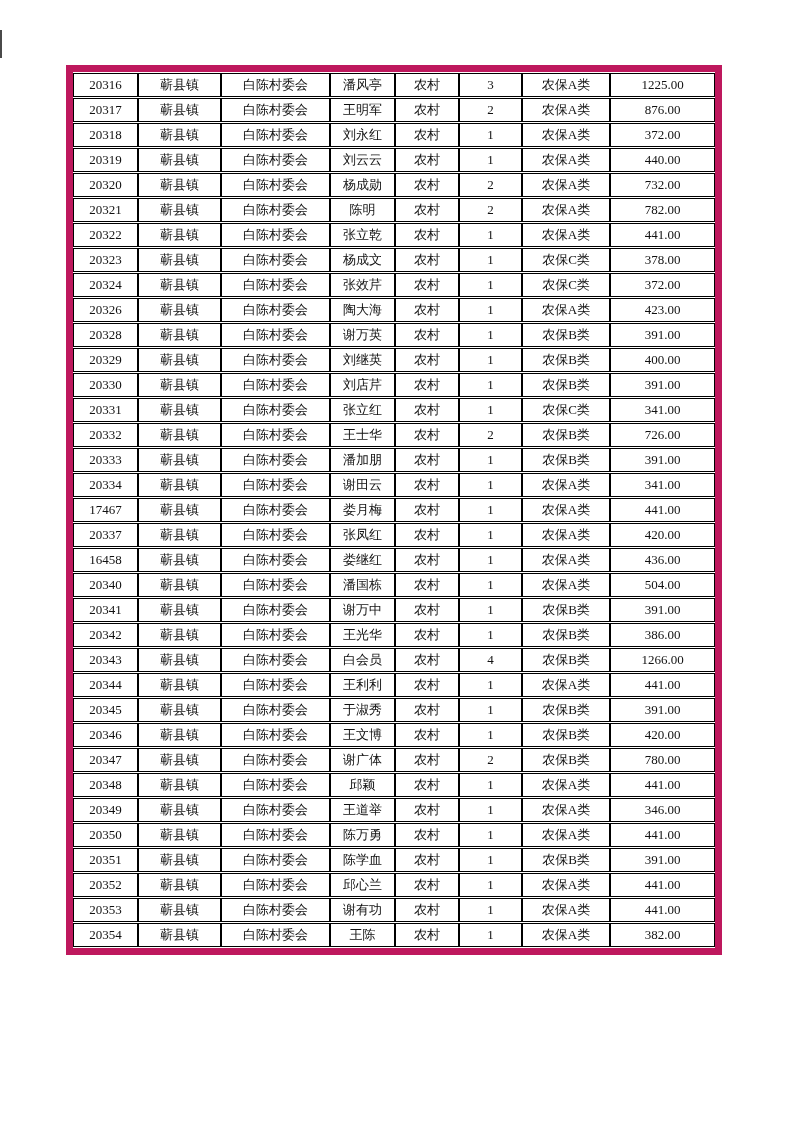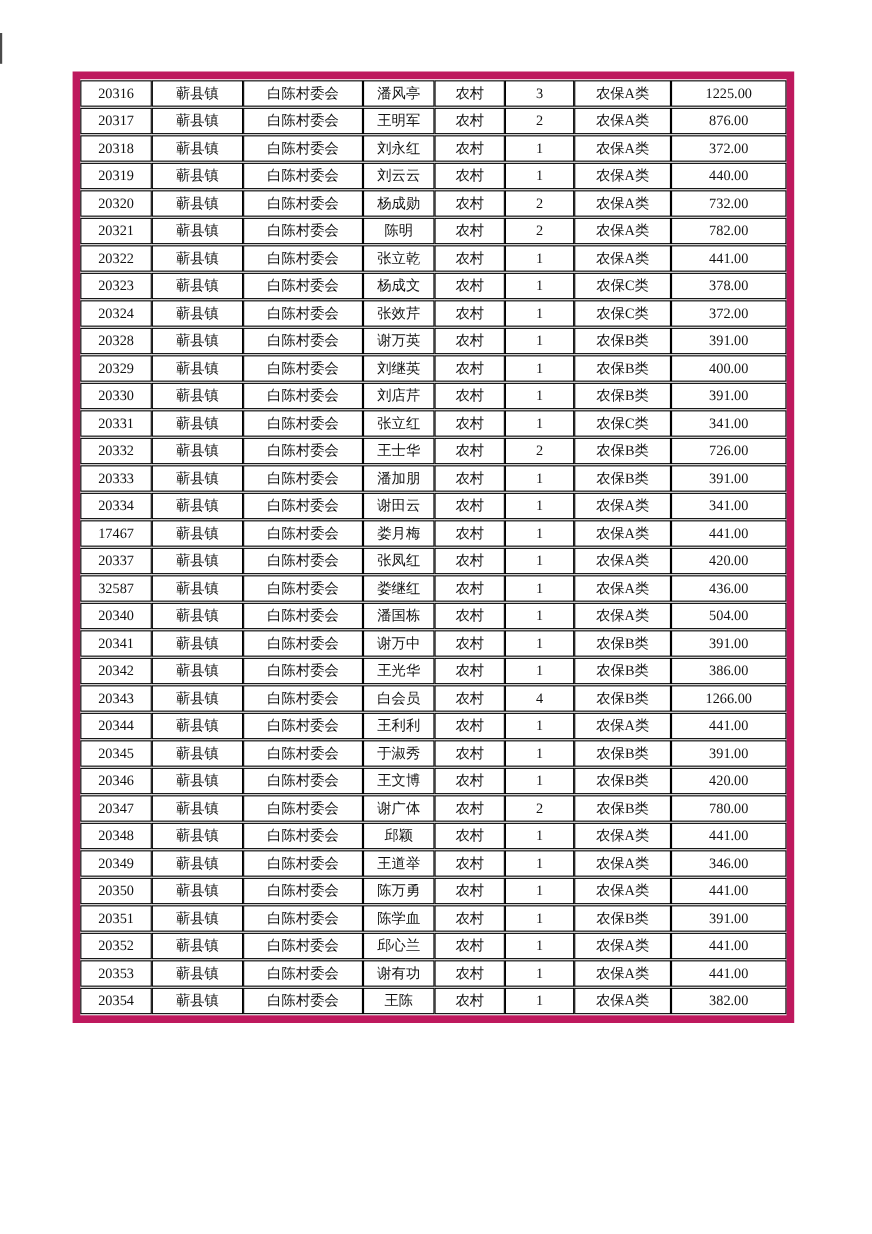--- a/index.html
+++ b/index.html
@@ -149,20 +149,30 @@
           <td>20324</td>
           <td>蕲县镇</td>
           <td>白陈村委会</td>
           <td>张效芹</td>
           <td>农村</td>
           <td>1</td>
           <td>农保C类</td>
           <td>372.00</td>
         </tr>
         <tr>
+          <td>20326</td>
+          <td>蕲县镇</td>
+          <td>白陈村委会</td>
+          <td>陶大海</td>
+          <td>农村</td>
+          <td>1</td>
+          <td>农保A类</td>
+          <td>423.00</td>
+        </tr>
+        <tr>
           <td>20328</td>
           <td>蕲县镇</td>
           <td>白陈村委会</td>
           <td>谢万英</td>
           <td>农村</td>
           <td>1</td>
           <td>农保B类</td>
           <td>391.00</td>
         </tr>
         <tr>
@@ -239,21 +249,21 @@
           <td>20337</td>
           <td>蕲县镇</td>
           <td>白陈村委会</td>
           <td>张凤红</td>
           <td>农村</td>
           <td>1</td>
           <td>农保A类</td>
           <td>420.00</td>
         </tr>
         <tr>
-          <td>32587</td>
+          <td>16458</td>
           <td>蕲县镇</td>
           <td>白陈村委会</td>
           <td>娄继红</td>
           <td>农村</td>
           <td>1</td>
           <td>农保A类</td>
           <td>436.00</td>
         </tr>
         <tr>
           <td>20340</td>

